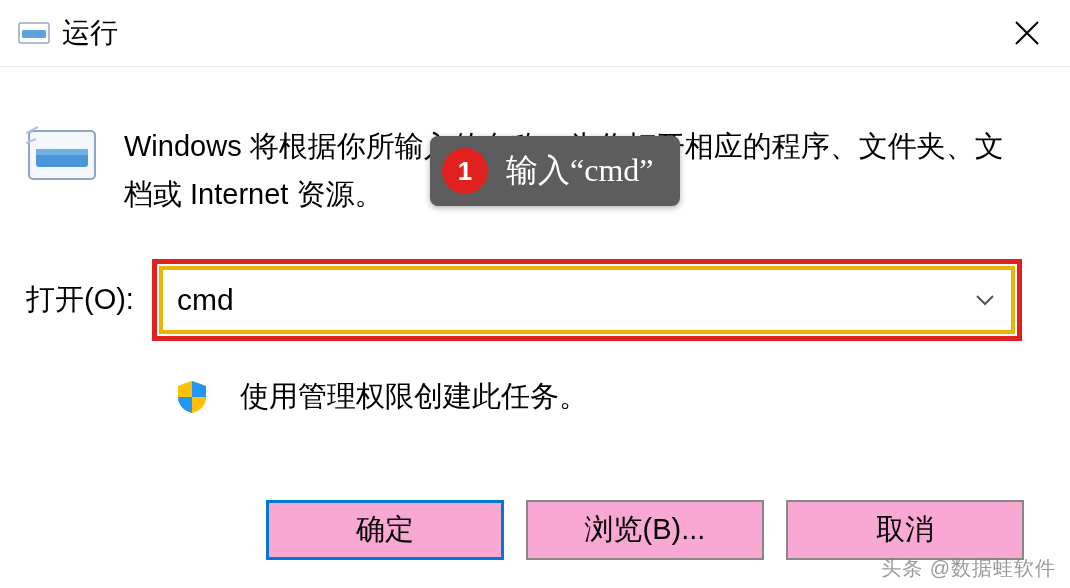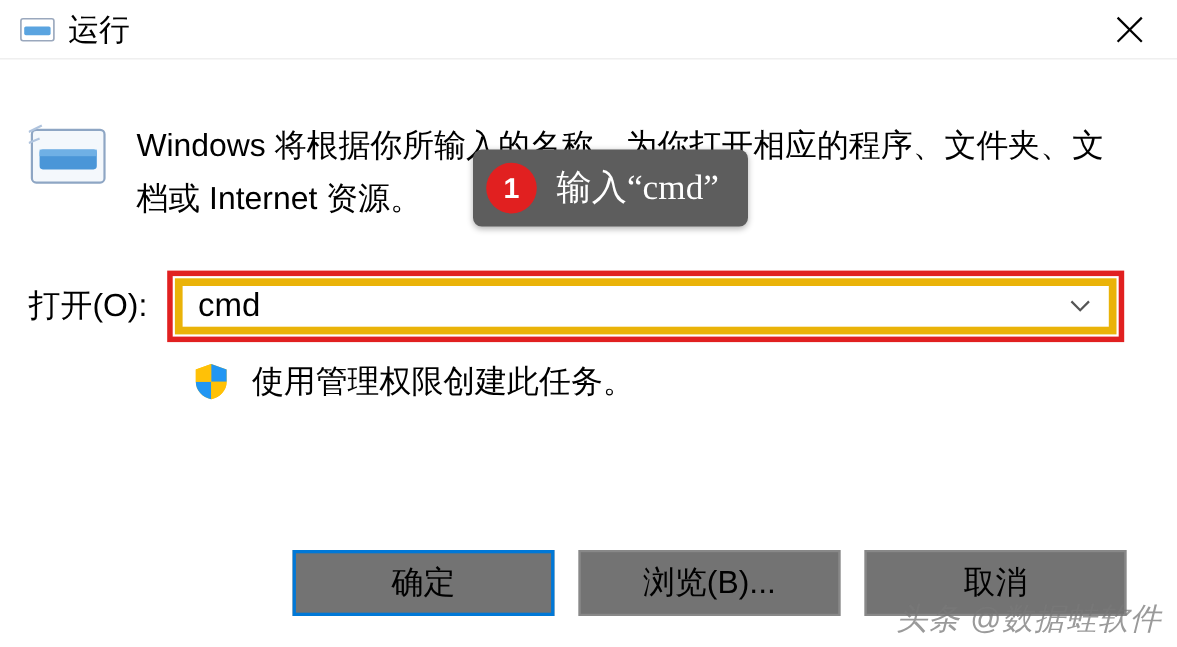--- a/index.html
+++ b/index.html
@@ -9,21 +9,21 @@
     }
     body {
       width: 1070px;
       height: 588px;
       font-family: "Microsoft YaHei", "Segoe UI", sans-serif;
       background: #ffffff;
       position: relative;
       overflow: hidden;
     }
     .titlebar {
-      height: 54px;
+      height: 67px;
       display: flex;
       align-items: center;
       padding: 0 18px;
       border-bottom: 1px solid #e8e8e8;
     }
     .titlebar-icon {
       width: 32px;
       height: 26px;
       margin-right: 12px;
       position: relative;
@@ -77,64 +77,64 @@
       font-size: 29px;
       color: #000;
       white-space: nowrap;
     }
     .input-highlight {
       border: 5px solid #e12020;
       flex: 1;
       padding: 2px;
     }
     .combobox {
-      height: 51px;
-      border: 7px solid #eab308;
+      height: 68px;
+      border: 4px solid #eab308;
       display: flex;
       align-items: center;
       padding: 0 14px;
       position: relative;
       background: #fff;
     }
     .combobox-text {
       font-size: 30px;
       color: #000;
       flex: 1;
     }
     .combobox-arrow {
       width: 24px;
       height: 24px;
     }
     .admin-row {
       display: flex;
       align-items: center;
       padding: 0 48px 0 174px;
-      margin-top: 16px;
-      gap: 19px;
+      margin-top: 36px;
+      gap: 30px;
     }
     .shield-icon {
       width: 36px;
       height: 36px;
     }
     .admin-text {
       font-size: 29px;
       color: #000;
     }
     .button-row {
       position: absolute;
       bottom: 28px;
       right: 46px;
       display: flex;
       gap: 22px;
     }
     .dlg-button {
       width: 238px;
       height: 60px;
       border: 2px solid #888;
-      background: #737373;
+      background: #f9a8d4;
       font-size: 29px;
       color: #000;
       display: flex;
       align-items: center;
       justify-content: center;
       cursor: pointer;
       font-family: inherit;
     }
     .dlg-button.primary {
       border: 3px solid #0078d7;
@@ -165,24 +165,23 @@
     }
     .callout-text {
       color: #fff;
       font-size: 32px;
       font-family: Liberation Serif, serif;
     }
     .watermark {
       position: absolute;
       bottom: 6px;
       right: 14px;
-      font-size: 28px;
+      font-size: 20px;
       color: rgba(120,120,120,0.75);
       letter-spacing: 1px;
-      font-style: italic;
     }
   </style>
 </head>
 <body>
 
 <div class="titlebar">
   <div class="titlebar-icon">
     <svg viewBox="0 0 32 26">
       <rect x="1" y="3" width="30" height="20" rx="2" fill="#fff" stroke="#9aa8bd" stroke-width="1.5"></rect>
       <rect x="4" y="10" width="24" height="8" rx="1.5" fill="#5aa4e0"></rect>

